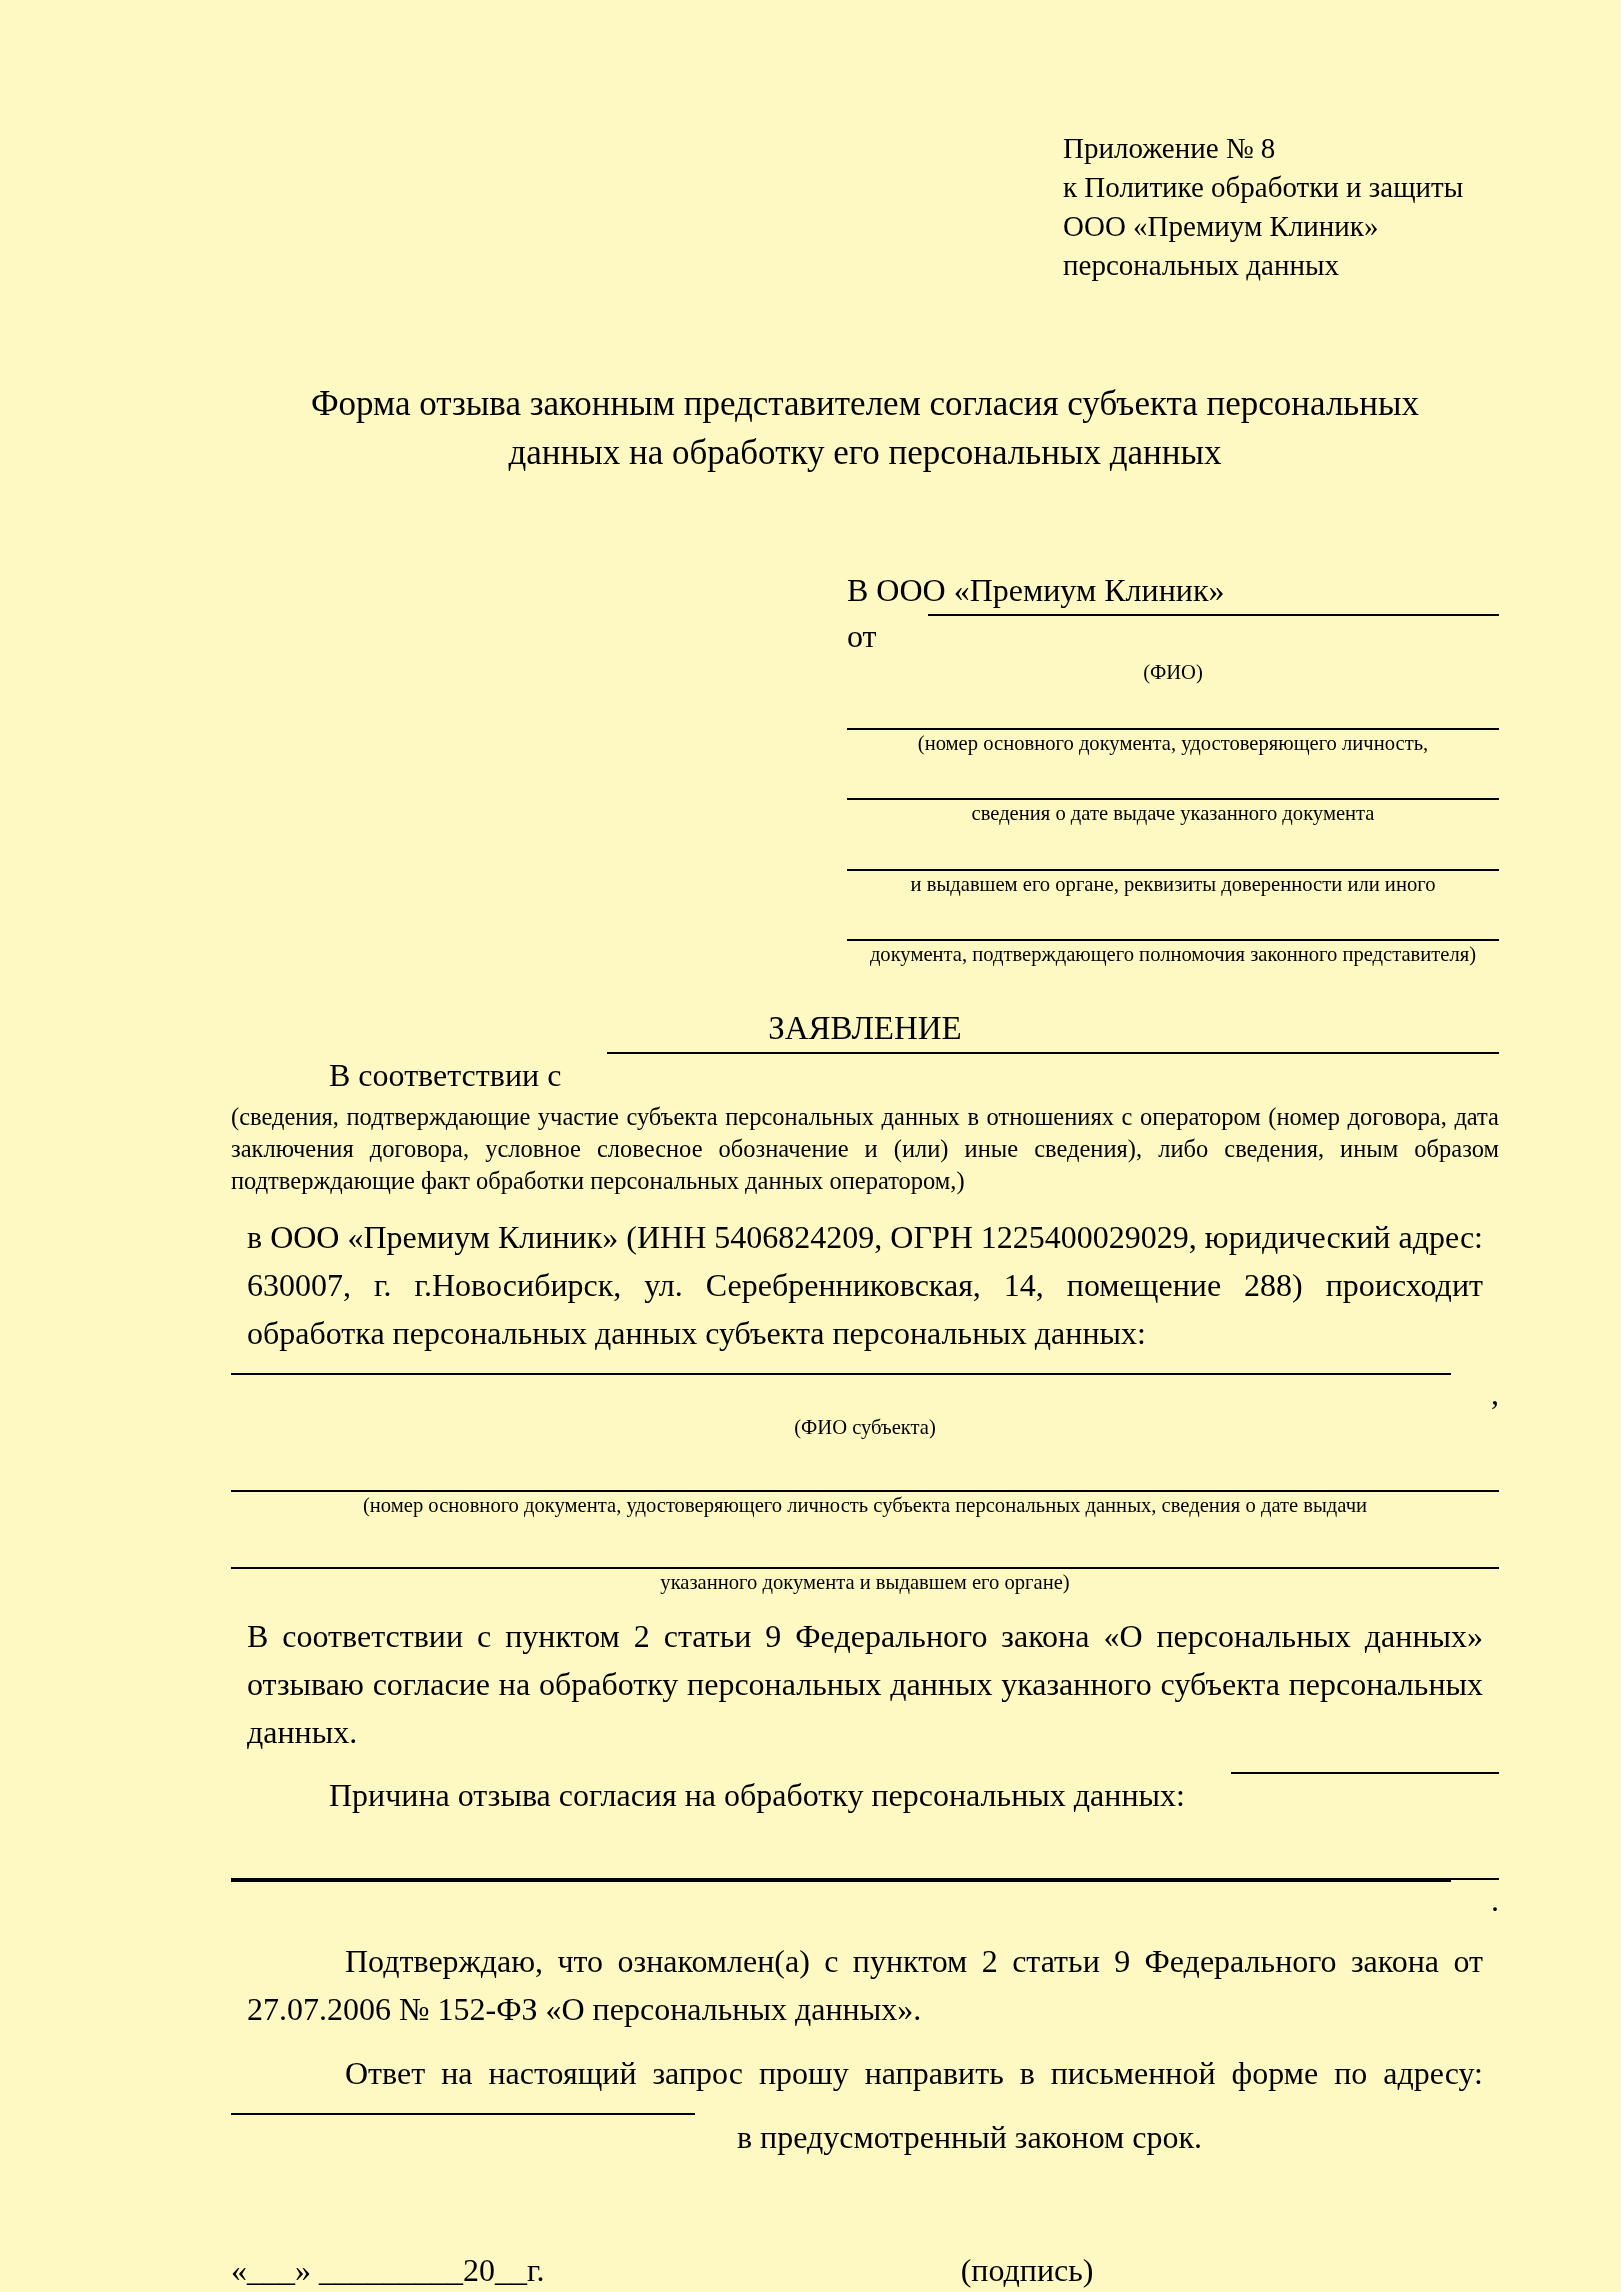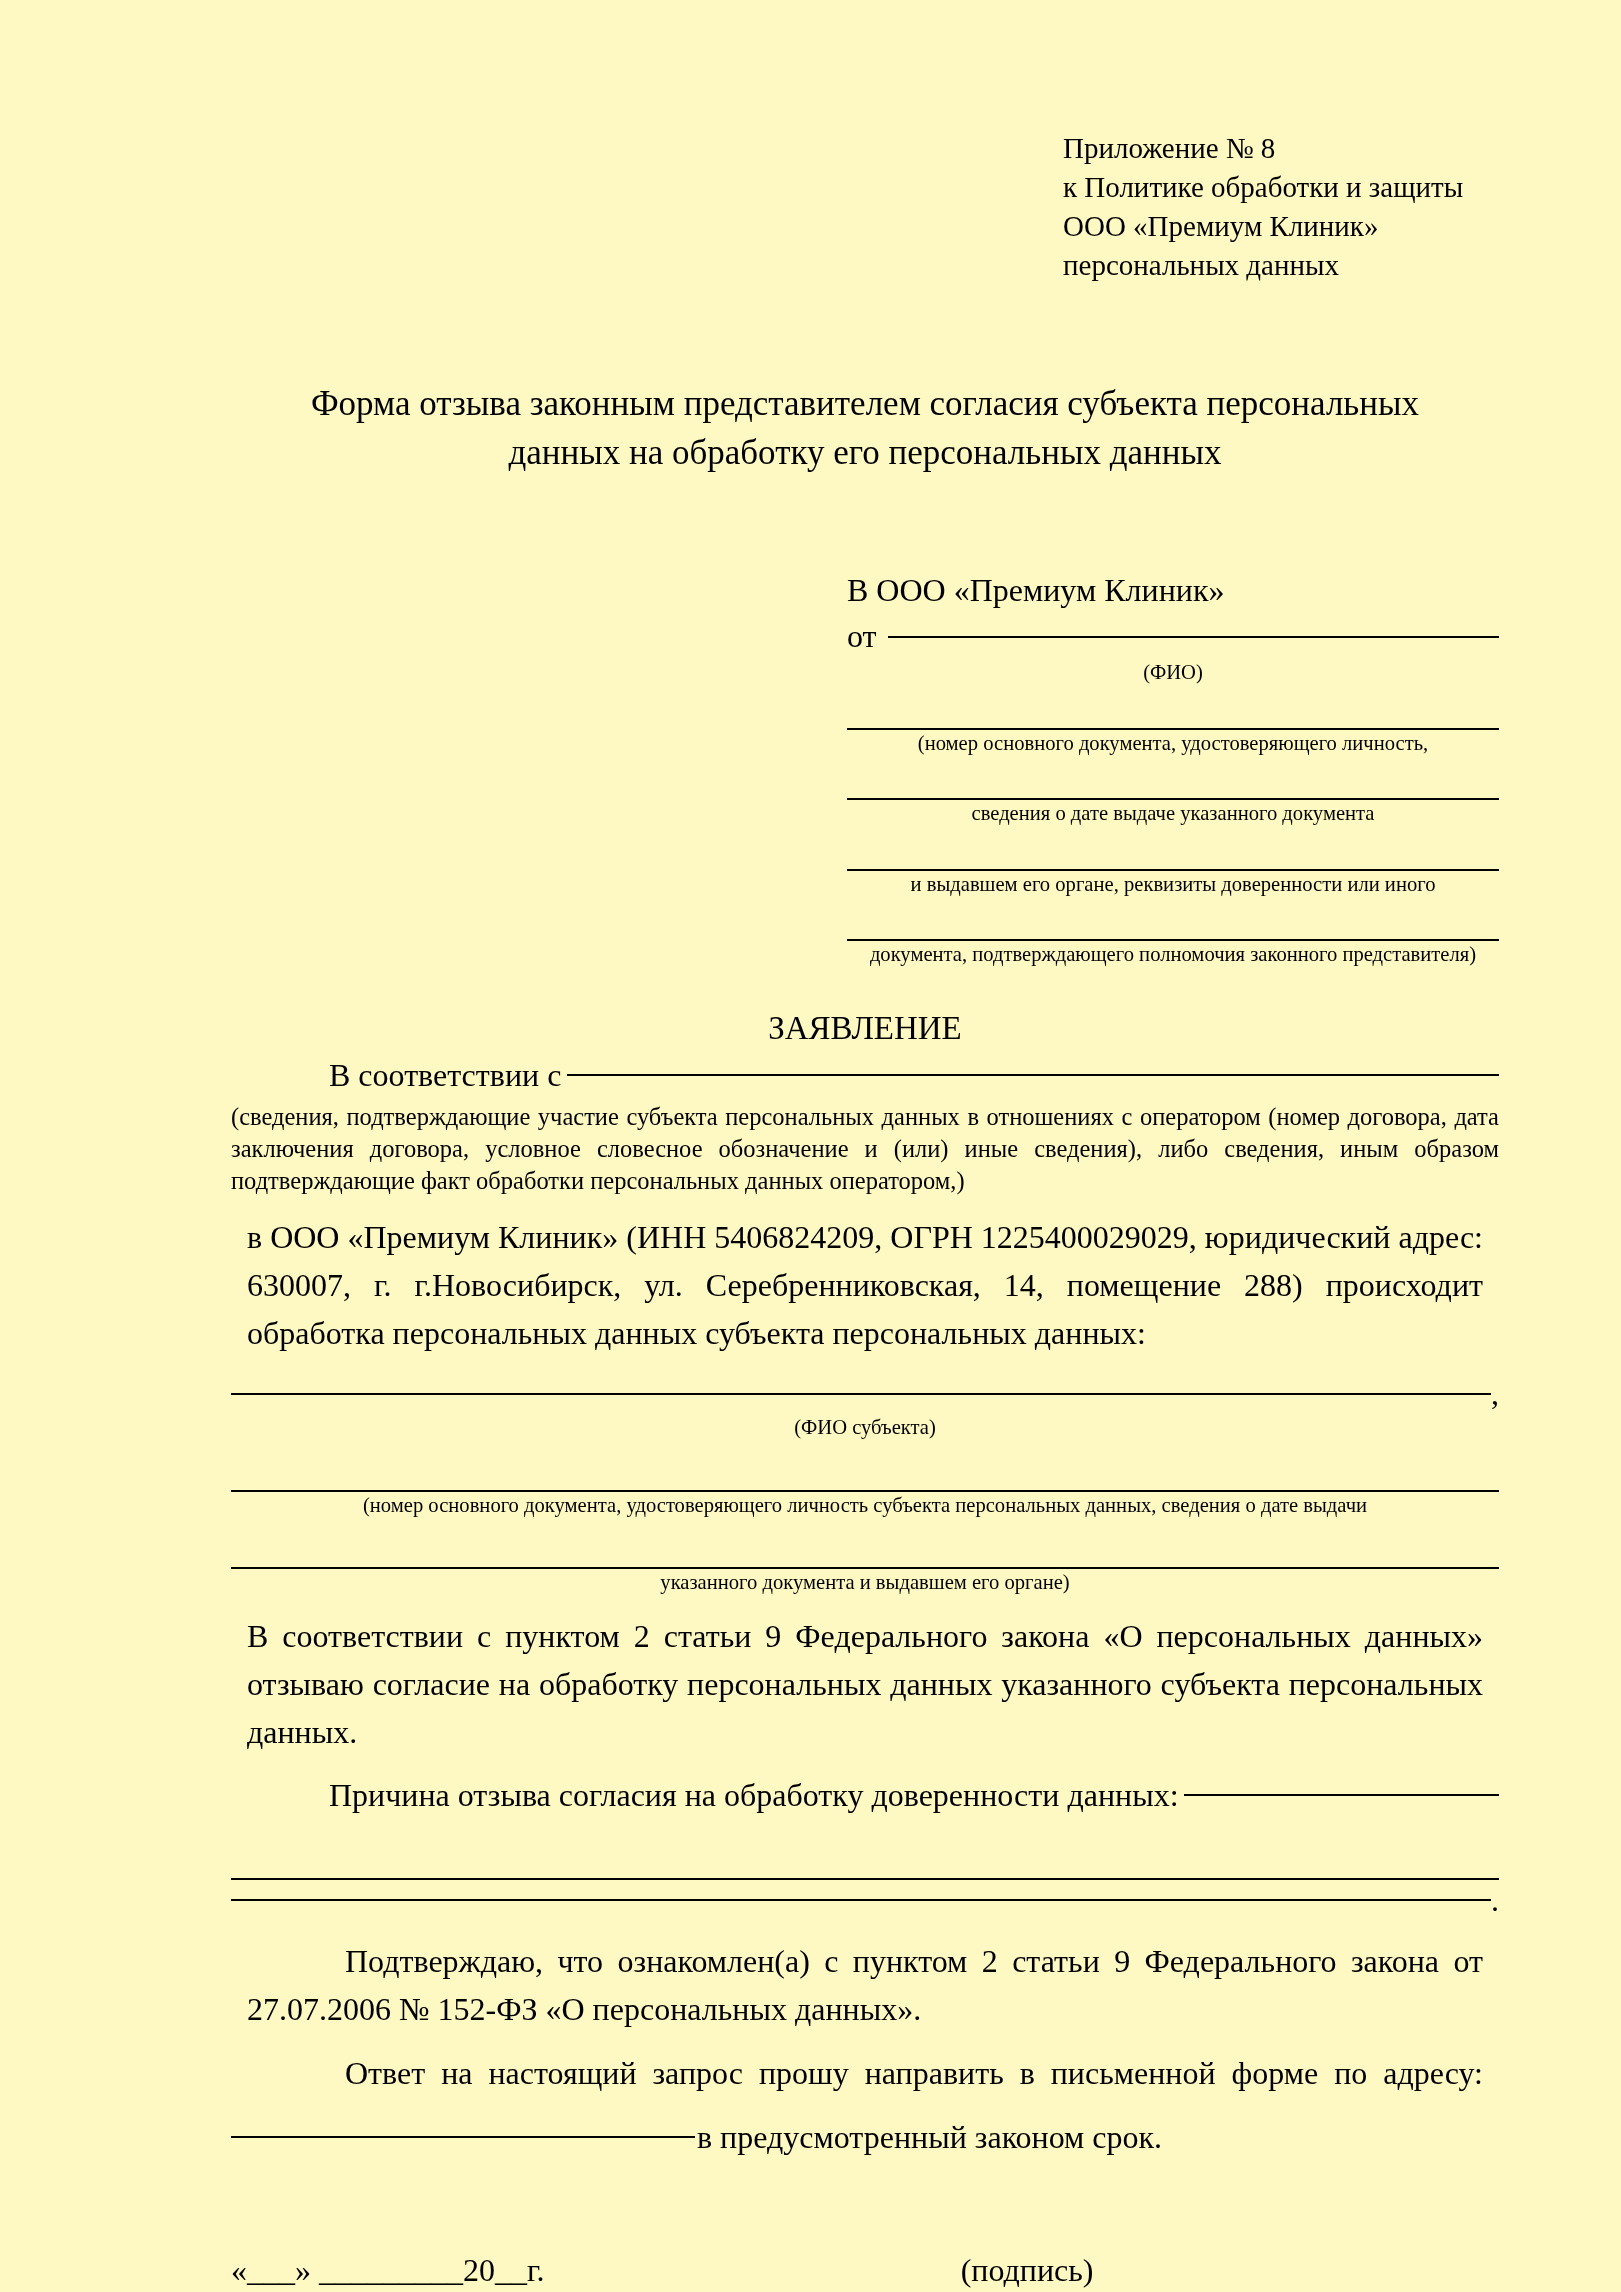--- a/index.html
+++ b/index.html
@@ -28,21 +28,21 @@
     margin: 94px auto 0;
     max-width: 1137px;
     font-size: 35px;
     line-height: 49px;
     font-weight: normal;
     text-align: center;
   }
   
   .addressee { margin-top: 90px; margin-left: 616px; font-size: 32px; }
   .addr-to { line-height: 47px; }
-  .row { display: flex; align-items: center; }
+  .row { display: flex; align-items: flex-start; gap: 40px; }
   .fill { flex: 1 1 auto; border-bottom: 2px solid #000; }
   .addr-from { height: 45px; line-height: 45px; }
   .addr-from .lbl { padding-right: 11.8px; }
   .cap {
     font-size: 20.6px;
     line-height: 26.5px;
     text-align: center;
   }
   .fill-line { height: 42px; border-bottom: 2px solid #000; }
   .fill-line.mid { height: 49px; }
@@ -137,21 +137,21 @@
 
   <div class="fill-line mid"></div>
   <div class="cap">(номер основного документа, удостоверяющего личность субъекта персональных данных, сведения о дате выдачи</div>
 
   <div class="fill-line mid"></div>
   <div class="cap">указанного документа и выдавшем его органе)</div>
 
   <p class="body just">В соответствии с пунктом 2 статьи 9 Федерального закона «О персональных данных» отзываю согласие на обработку персональных данных указанного субъекта персональных данных.</p>
 
   <div class="row line-row">
-    <span class="lead ind">Причина отзыва согласия на обработку доверенности данных:</span>
+    <span class="lead ind">Причина отзыва согласия на обработку персональных данных:</span>
     <span class="fill"></span>
   </div>
   <div class="blank1"></div>
   <div class="row blank2">
     <span class="fill"></span>
     <span class="tail">.</span>
   </div>
 
   <p class="body just indented">Подтверждаю, что ознакомлен(а) с пунктом 2 статьи 9 Федерального закона от 27.07.2006 № 152-ФЗ «О персональных данных».</p>
 

